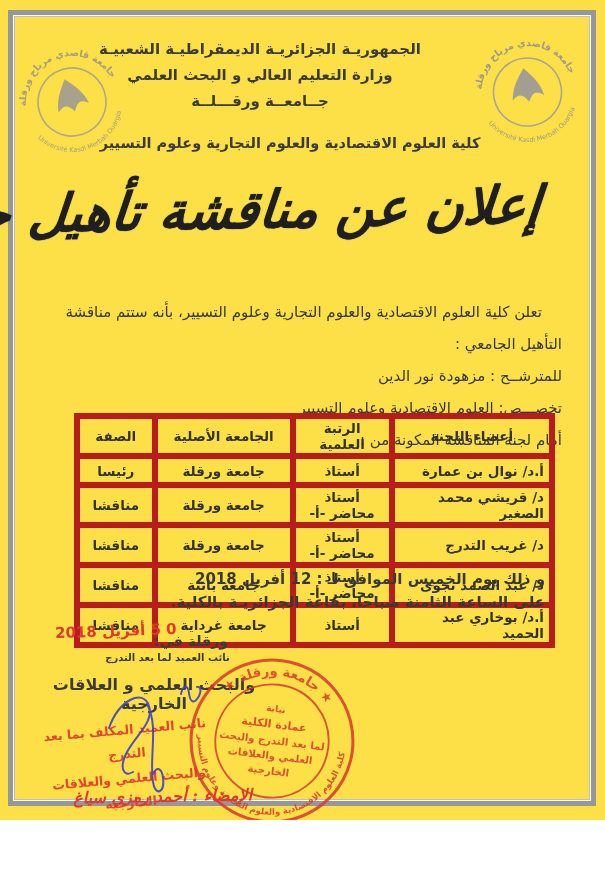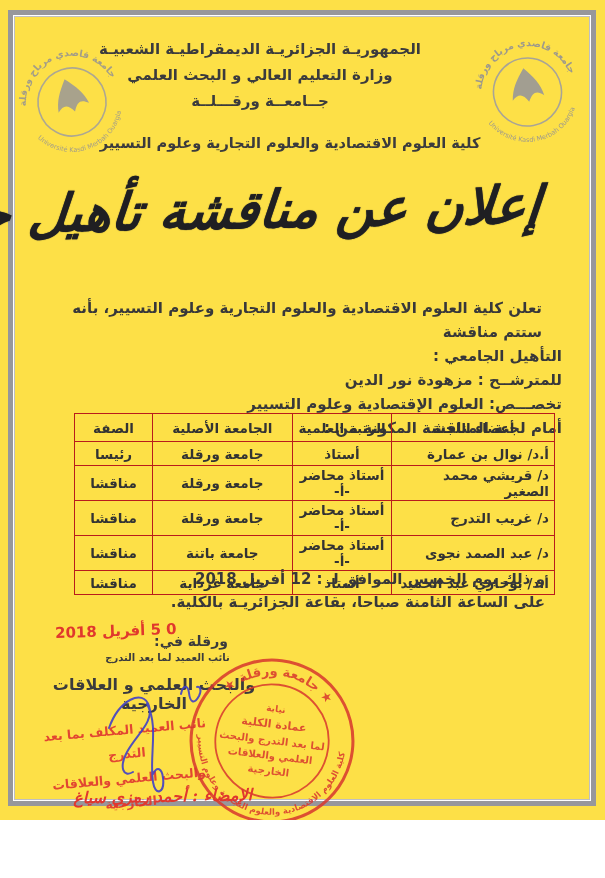--- a/index.html
+++ b/index.html
@@ -23,30 +23,30 @@
   .callig {
     left:60px; top:178px; width:480px; text-align:center;
     font-family:"DejaVu Serif","Liberation Serif",serif;
     font-style:italic; font-weight:700; font-size:52px; color:#1f1f22;
     transform: skewX(-6deg) rotate(-1deg);
     text-shadow: 0 0 1px #2a2a2e;
     direction:rtl; white-space:nowrap;
   }
   .body-block {
     left:40px; top:296px; width:522px; direction:rtl; text-align:right;
-    font-size:15px; font-weight:700; line-height:24px; color:#38383a;
+    font-size:15px; font-weight:400; line-height:32px; color:#38383a;
   }
   .indent1 { padding-right:20px; }
   table.jury {
     position:absolute; left:74px; top:413px; width:481px;
     border-collapse:collapse; direction:rtl;
     font-size:13.5px; color:#333;
   }
   table.jury th, table.jury td {
-    border:1px solid #b91c1c; padding:1px 5px; height:21px;
+    border:6px solid #b91c1c; padding:1px 5px; height:21px;
     font-weight:600; background:transparent;
   }
   table.jury th { height:25px; font-weight:700; text-align:center; }
   td.name-cell { text-align:right; }
   td.mid-cell { text-align:center; }
   .sched { left:60px; width:485px; direction:rtl; text-align:right; font-size:15px; font-weight:600; color:#38383a; }
   .sched b { font-weight:800; }
   .red { color:#e0382d; }
   .date-stamp {
     left:55px; top:622px; font-size:15px; font-weight:800; letter-spacing:2px;

